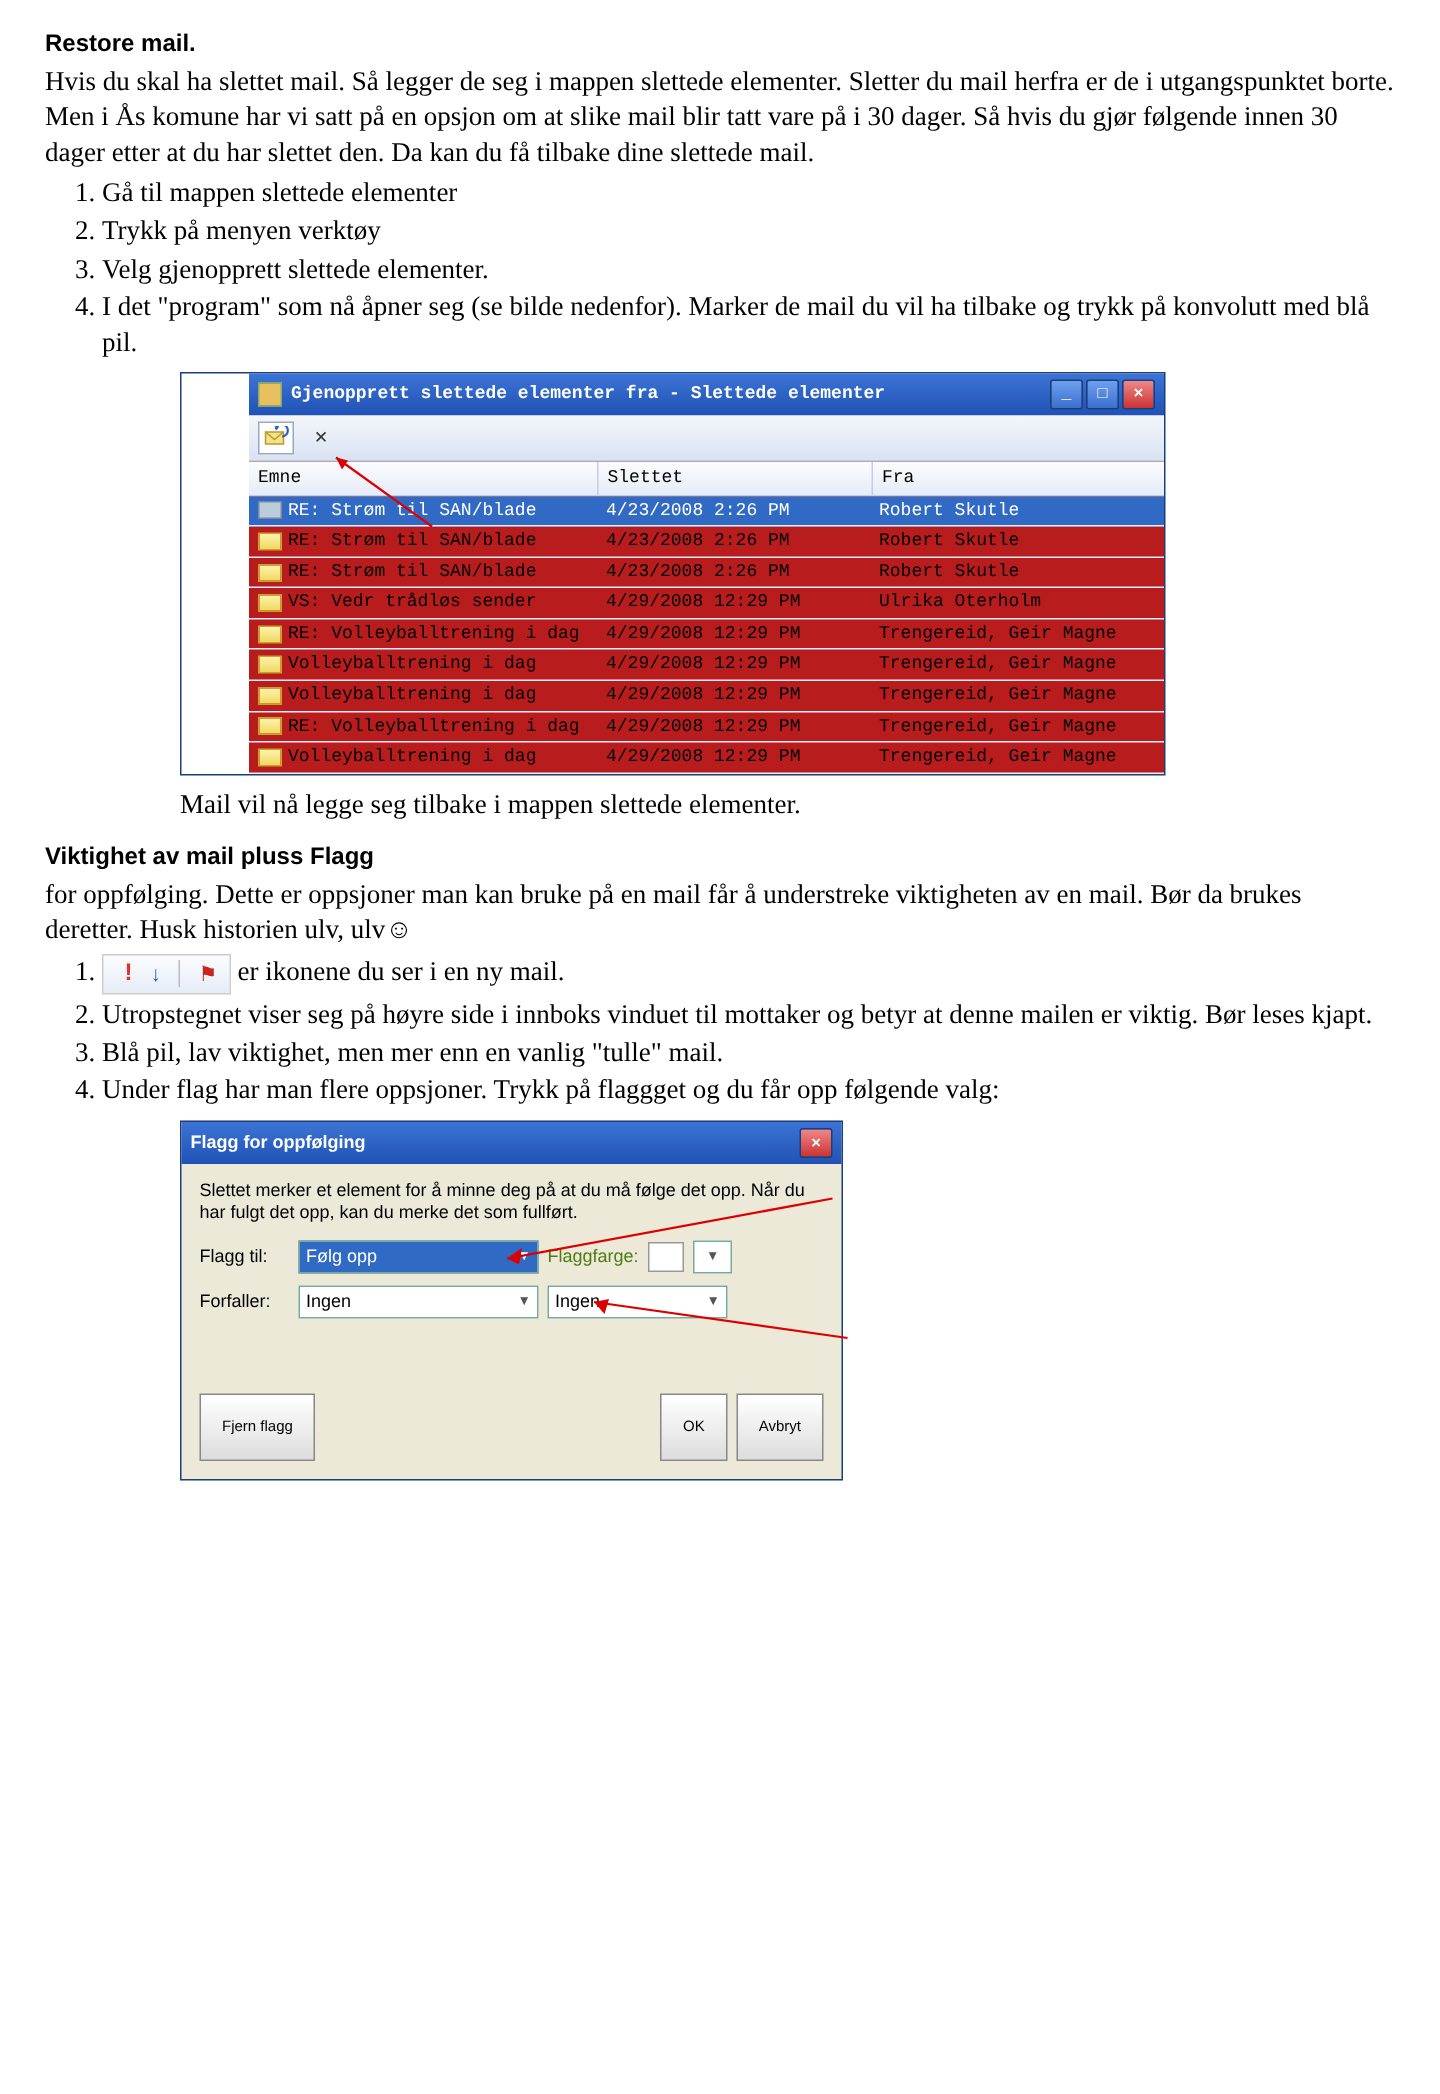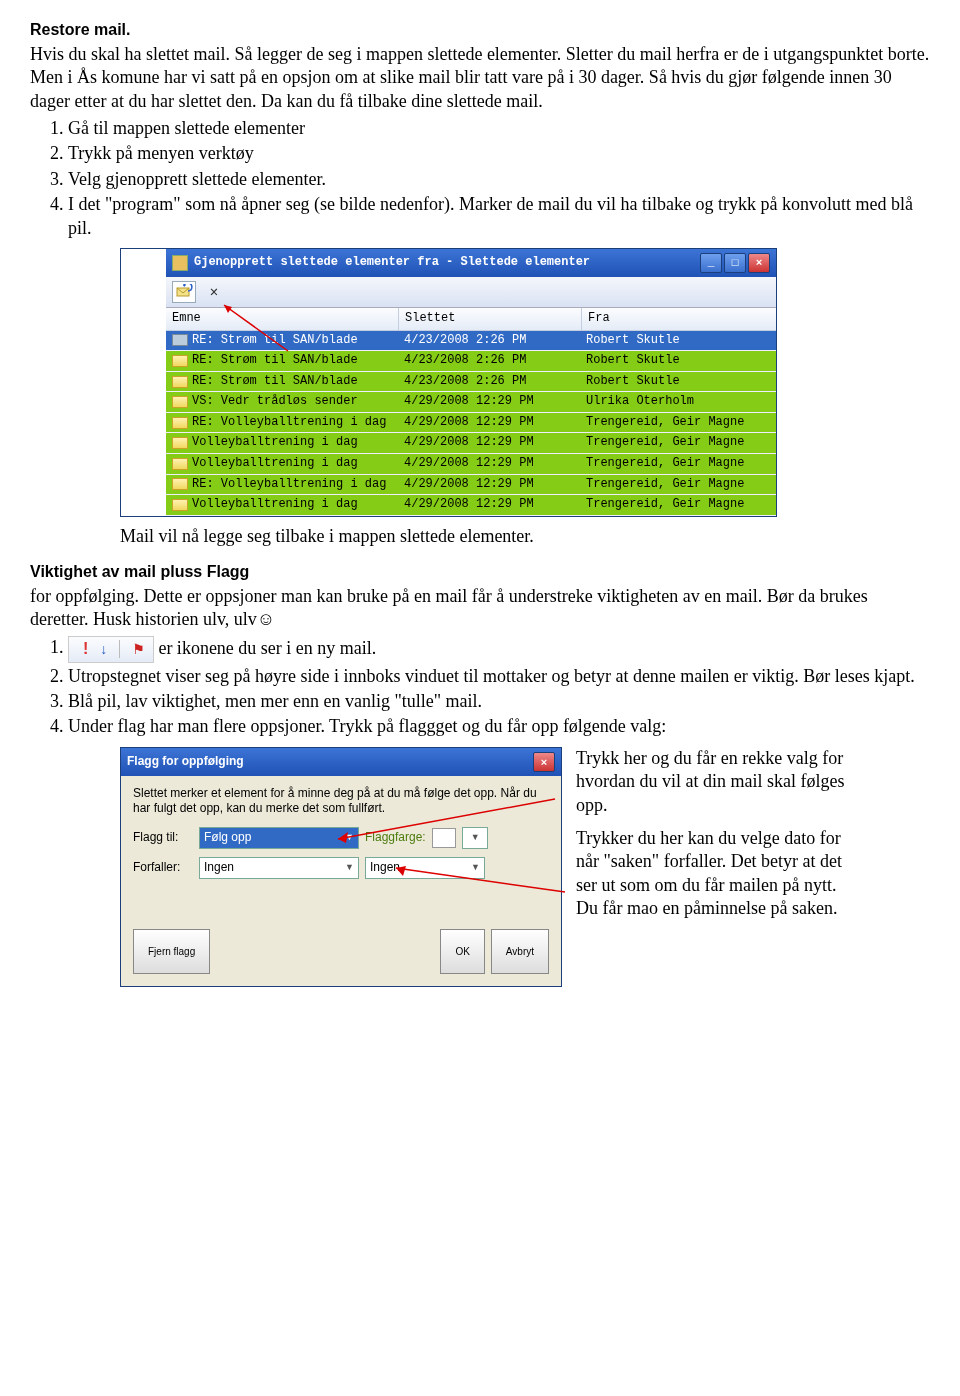--- a/index.html
+++ b/index.html
@@ -63,21 +63,21 @@
     display: inline-flex; align-items: center; justify-content: center;
   }
   .tbtn.sel { border: 1px solid #9ab; background: #fff; }
   .tbl-head {
     display: flex; background: linear-gradient(#fbfcfe,#e5ecf7);
     border-bottom: 1px solid #c5cde0;
   }
   .tbl-head .c1 { width: 220px; padding: 3px 6px; border-right: 1px solid #c5cde0; }
   .tbl-head .c2 { width: 170px; padding: 3px 6px; border-right: 1px solid #c5cde0; }
   .tbl-head .c3 { flex: 1; padding: 3px 6px; }
-  .tbl-body { background: #84cc16; }
+  .tbl-body { background: #b91c1c; }
   .row { display: flex; border-bottom: 1px solid #eef; }
   .row .c1 { width: 220px; padding: 2px 6px; display: flex; align-items: center; gap: 4px; }
   .row .c2 { width: 170px; padding: 2px 6px; }
   .row .c3 { flex: 1; padding: 2px 6px; }
   .row.sel { background: #316ac5; color: #fff; }
   .envicon {
     width: 14px; height: 10px; border: 1px solid #c9a227;
     background: linear-gradient(#fff2b0,#f0d860);
   }
   .row.sel .envicon { background: #bcd; border-color: #789; }
@@ -312,17 +312,13 @@
 
   <svg class="red-arrow" style="left:210px; top:50px;" width="230" height="60">
     <line x1="225" y1="2" x2="8" y2="42" stroke="#d00" stroke-width="1.5"></line>
     <polygon points="8,42 18,35 16,46" fill="#d00"></polygon>
   </svg>
   <svg class="red-arrow" style="left:270px; top:115px;" width="180" height="40">
     <line x1="175" y1="30" x2="6" y2="6" stroke="#d00" stroke-width="1.5"></line>
     <polygon points="6,6 16,4 13,14" fill="#d00"></polygon>
   </svg>
 
-  <div class="sidecol">
-    <p>Trykk her og du får en rekke valg for hvordan du vil at din mail skal følges opp.</p>
-    <p>Trykker du her kan du velge dato for når "saken" forfaller. Det betyr at det ser ut som om du får mailen på nytt. Du får mao en påminnelse på saken.</p>
-  </div>
 </div>
 
 </body></html>

